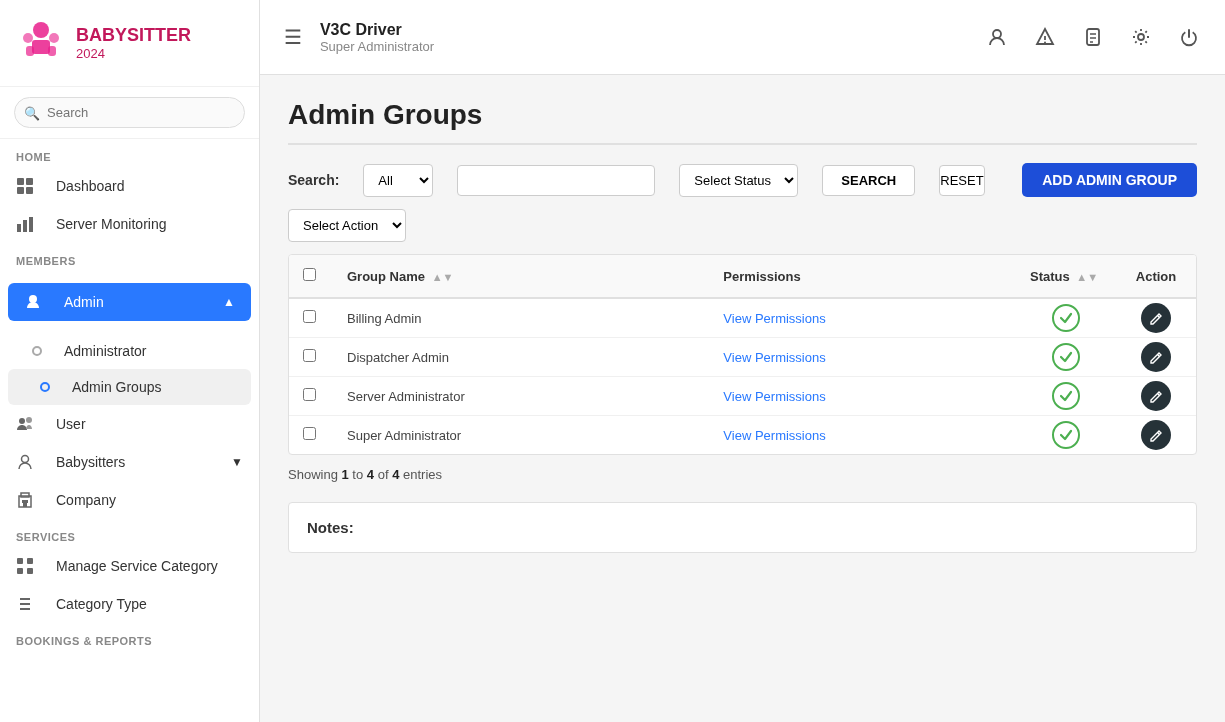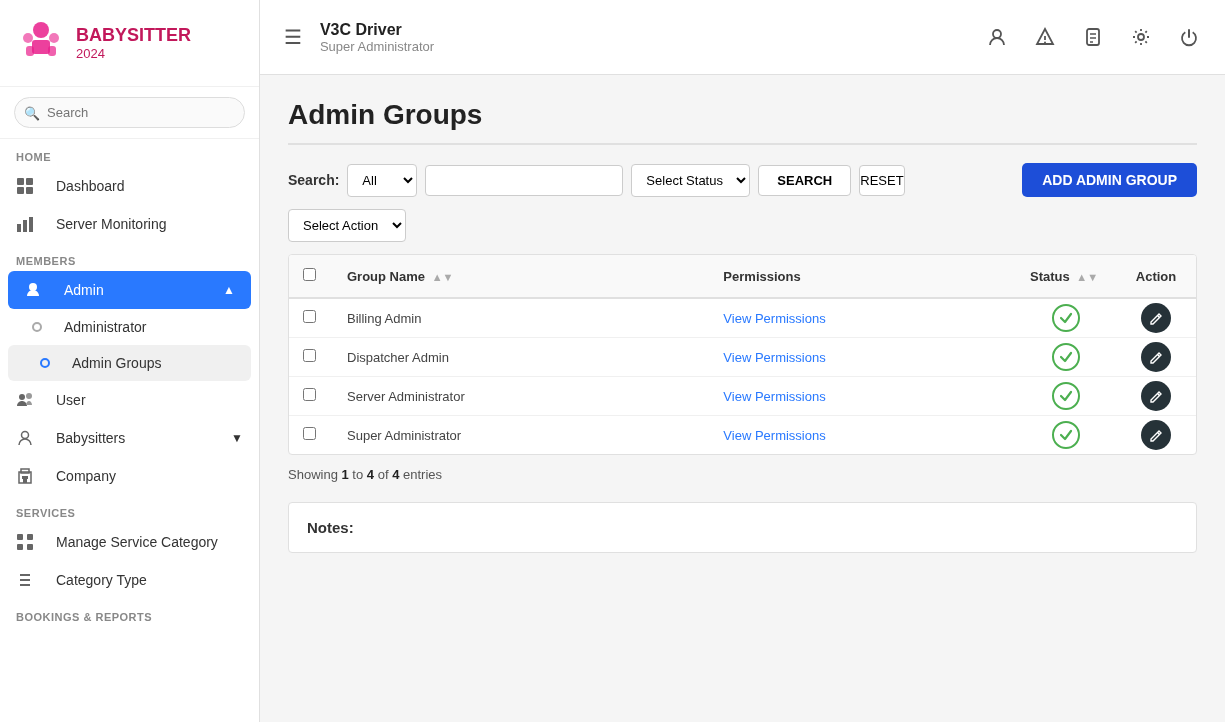--- a/index.html
+++ b/index.html
@@ -77,21 +77,21 @@
       cursor: pointer;
       color: #333;
       font-size: 14px;
       border-radius: 0;
       transition: background 0.15s;
     }
     .sidebar-item.active {
       background: #2979ff;
       color: #fff;
       border-radius: 6px;
-      margin: 0 8px;
+      margin: 12px 8px;
     }
     .sidebar-item.selected-sub {
       background: #f0f0f0;
       border-radius: 6px;
       margin: 0 8px;
     }
     .sidebar-icon {
       width: 18px;
       height: 18px;
       display: inline-flex;
@@ -172,21 +172,21 @@
       color: #222;
       margin-bottom: 10px;
       padding-bottom: 12px;
       border-bottom: 2px solid #e0e0e0;
     }
 
     
     .search-bar {
       display: flex;
       align-items: center;
-      gap: 8px;
+      gap: 24px;
       margin: 18px 0 12px;
       flex-wrap: wrap;
     }
     .search-label {
       font-size: 14px;
       font-weight: 600;
       color: #333;
     }
     .search-bar select, .search-bar input {
       padding: 7px 10px;

